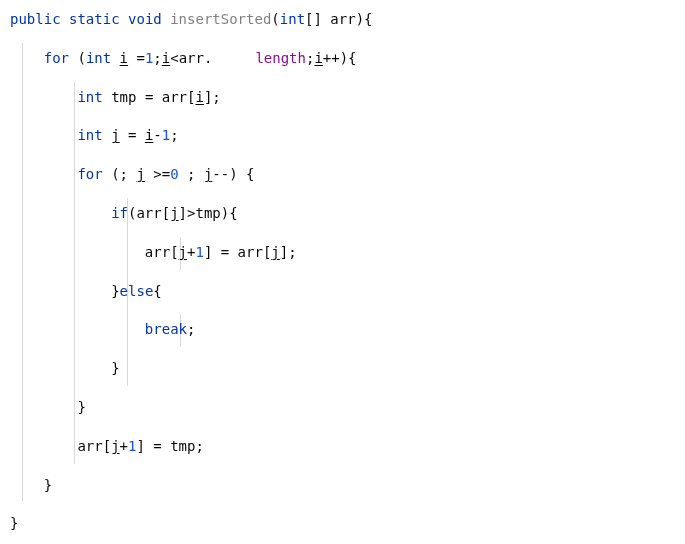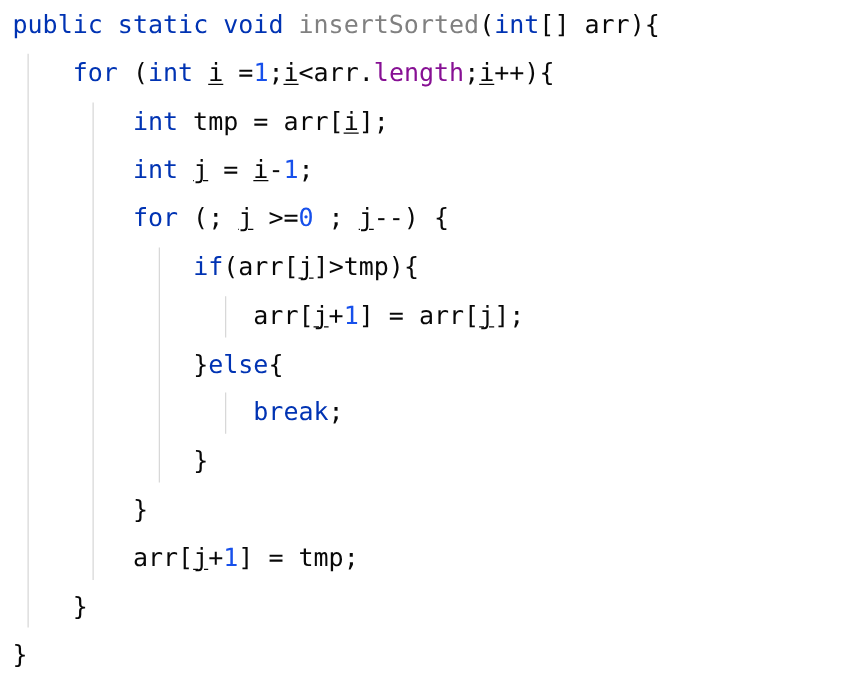--- a/index.html
+++ b/index.html
@@ -7,21 +7,21 @@
     padding: 0;
     background: #ffffff;
   }
   #editor {
     position: relative;
     width: 685px;
     height: 544px;
     background: #ffffff;
     overflow: hidden;
     font-family: "DejaVu Sans Mono", "Liberation Mono", monospace;
-    font-size: 20px;
+    font-size: 14px;
     line-height: 38.8px;
     -webkit-font-smoothing: antialiased;
   }
   #guides {
     position: absolute;
     left: 0; top: 0;
     width: 685px;
     height: 544px;
     pointer-events: none;
   }
@@ -40,21 +40,21 @@
     white-space: pre;
   }
   .line {
     height: 38.8px;
     padding-left: 10px;
     white-space: pre;
     color: #080808;
   }
   .kw   { color: #0033b3; }
   .num  { color: #1750eb; }
-  .fld  { color: #871094; }
+  .fld  { color: #871094; margin-left: 43px; }
   .mth  { color: #808080; }
   .txt  { color: #080808; }
   .und  { text-decoration: underline; text-decoration-thickness: 1px; text-underline-offset: 2px; }
 </style>
 </head>
 <body>
 
 <div id="editor">
   <div id="guides">
       <div class="guide" style="left: 22px; top: 42.8px; height: 459.6px;"></div>

